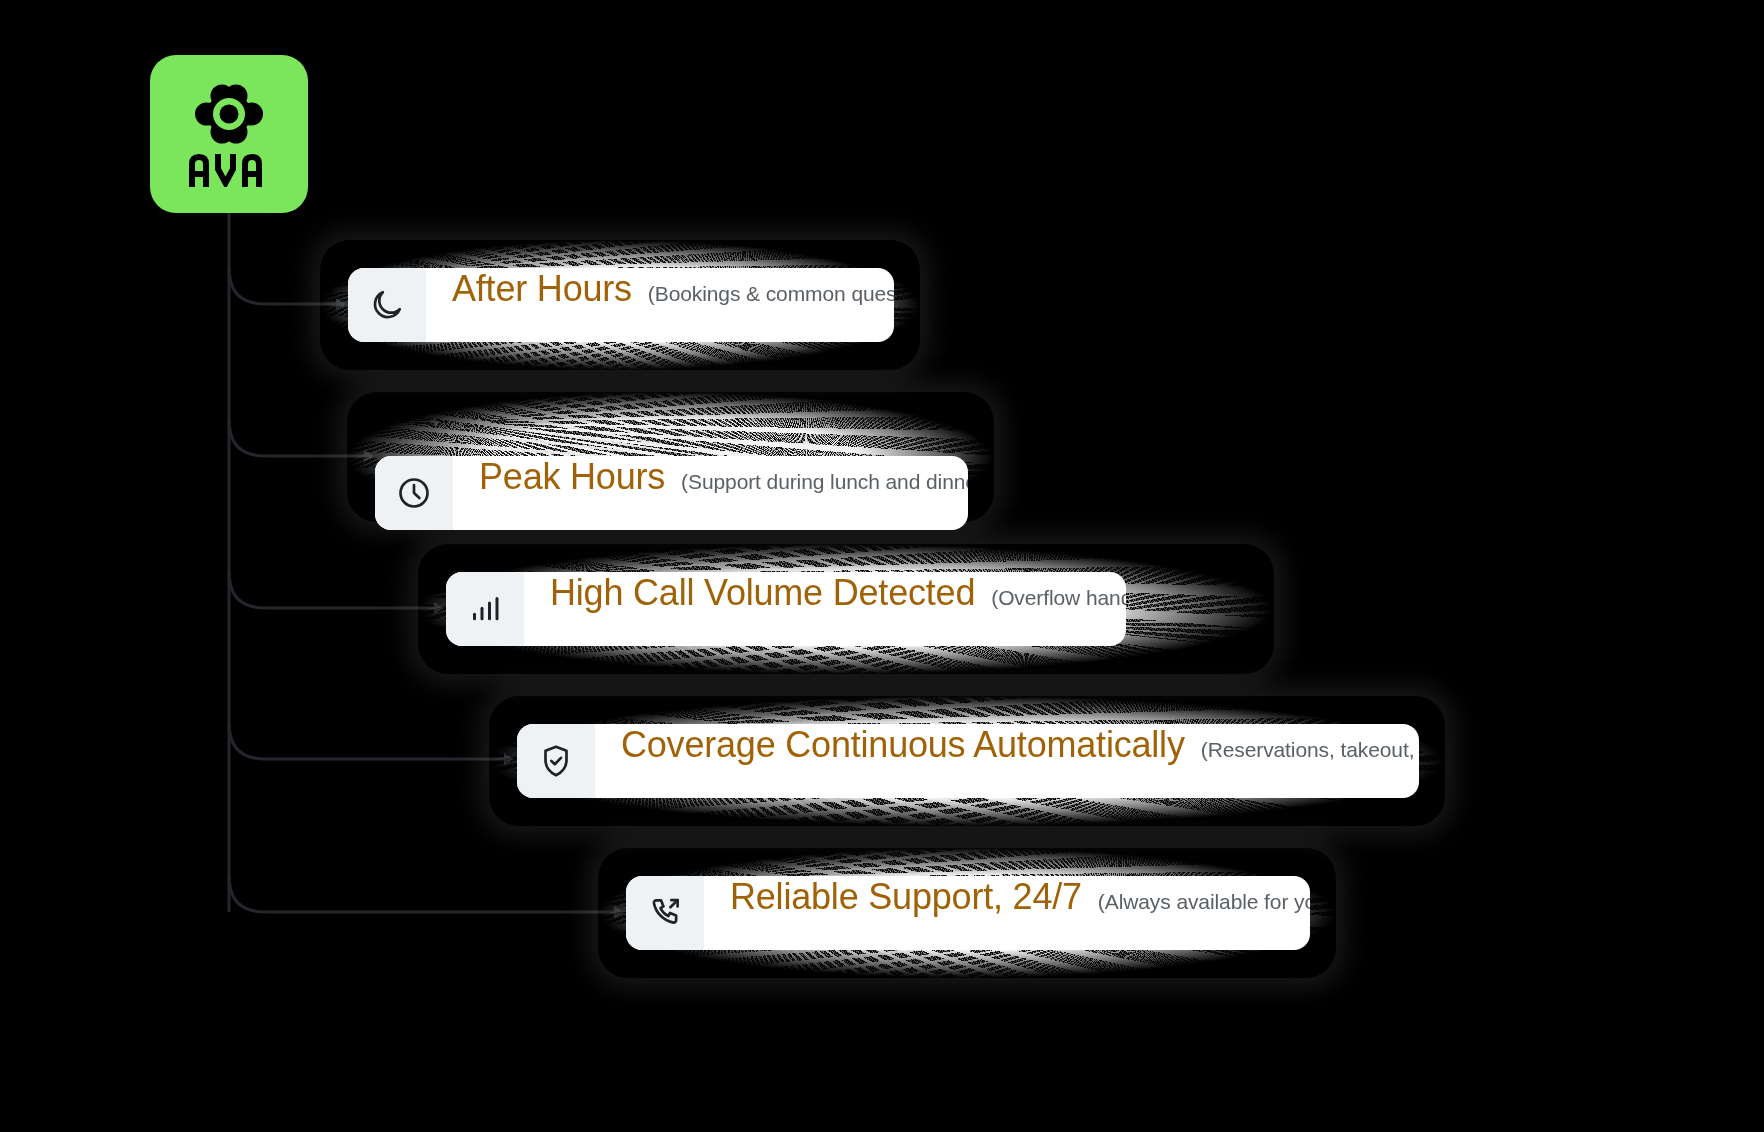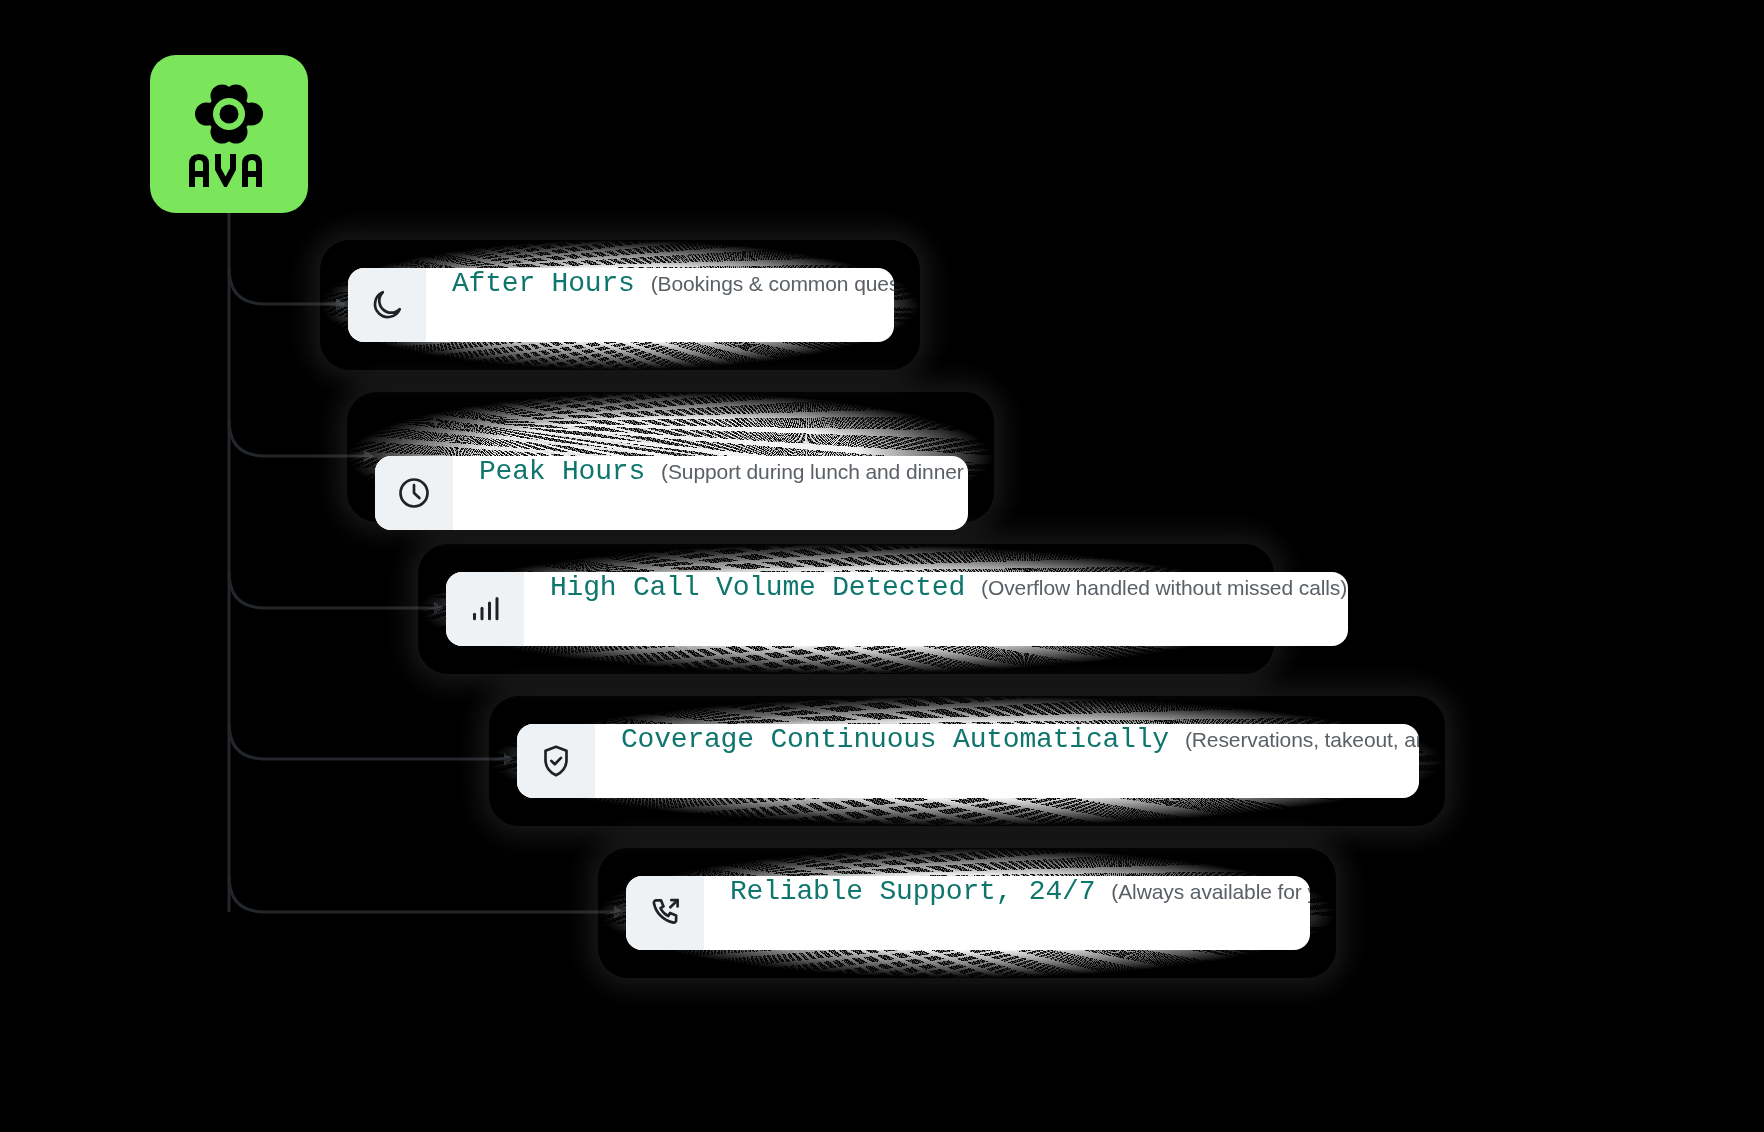--- a/index.html
+++ b/index.html
@@ -61,25 +61,24 @@
     display:flex; align-items:center; justify-content:center;
   }
   .icon-cell svg { display:block; }
   .card-body {
     flex:1 1 auto;
     display:flex; align-items:baseline;
     padding:0 22px 0 26px;
     white-space:nowrap;
   }
   .card-title {
-    color:#0f766e;
-    font-size:28px;
+    color:#a16207;
+    font-size:36px;
     font-weight:400;
     letter-spacing:-0.2px;
-    font-family:Liberation Mono, monospace;
   }
   .card-desc {
     color:#5a6066;
     font-size:21px;
     font-weight:400;
     margin-left:16px;
     letter-spacing:-0.1px;
   }
 </style>
 </head>
@@ -161,21 +160,21 @@
       <div class="card-body">
         <span class="card-title">Peak Hours</span>
         <span class="card-desc">(Support during lunch and dinner rush</span>
       </div>
     </div>
   </div>
 
   <div class="card-wrap" style="left:418px; top:544px; width:856px; height:130px;">
     <div class="glow-soft"></div>
     <div class="glow"></div>
-    <div class="card" style="left:28px; top:28px; width:902px; height:74px;">
+    <div class="card" style="left:28px; top:28px; width:680px; height:74px;">
       <div class="icon-cell">
         <svg width="36" height="36" viewBox="0 0 24 24" fill="none" stroke="#1f2328" stroke-width="2" stroke-linecap="round" xmlns="http://www.w3.org/2000/svg">
           <path d="M5 18.5 V15.5"></path>
           <path d="M10 18.5 V11.5"></path>
           <path d="M15 18.5 V8"></path>
           <path d="M20 18.5 V5"></path>
         </svg>
       </div>
       <div class="card-body">
         <span class="card-title">High Call Volume Detected</span>

